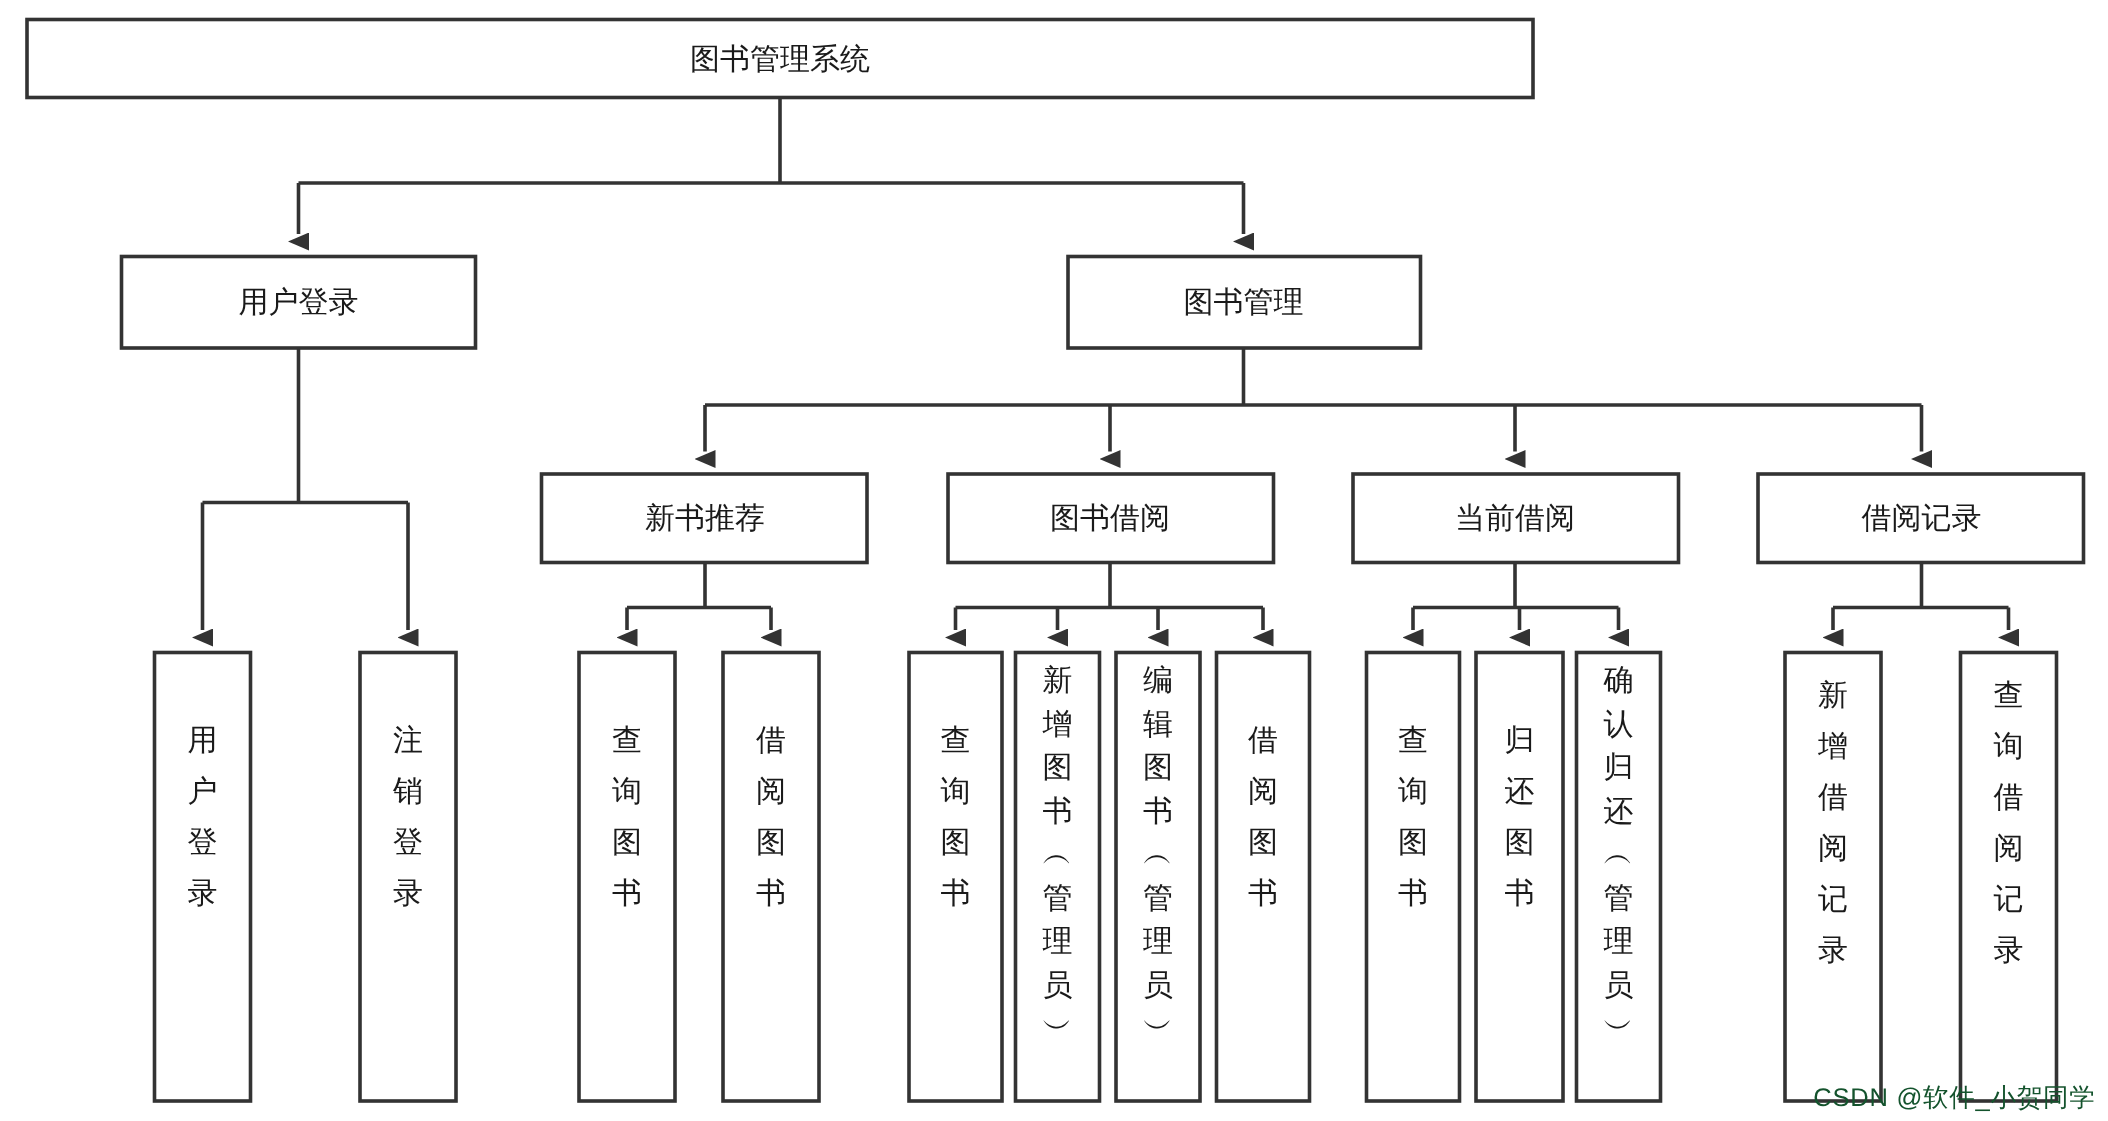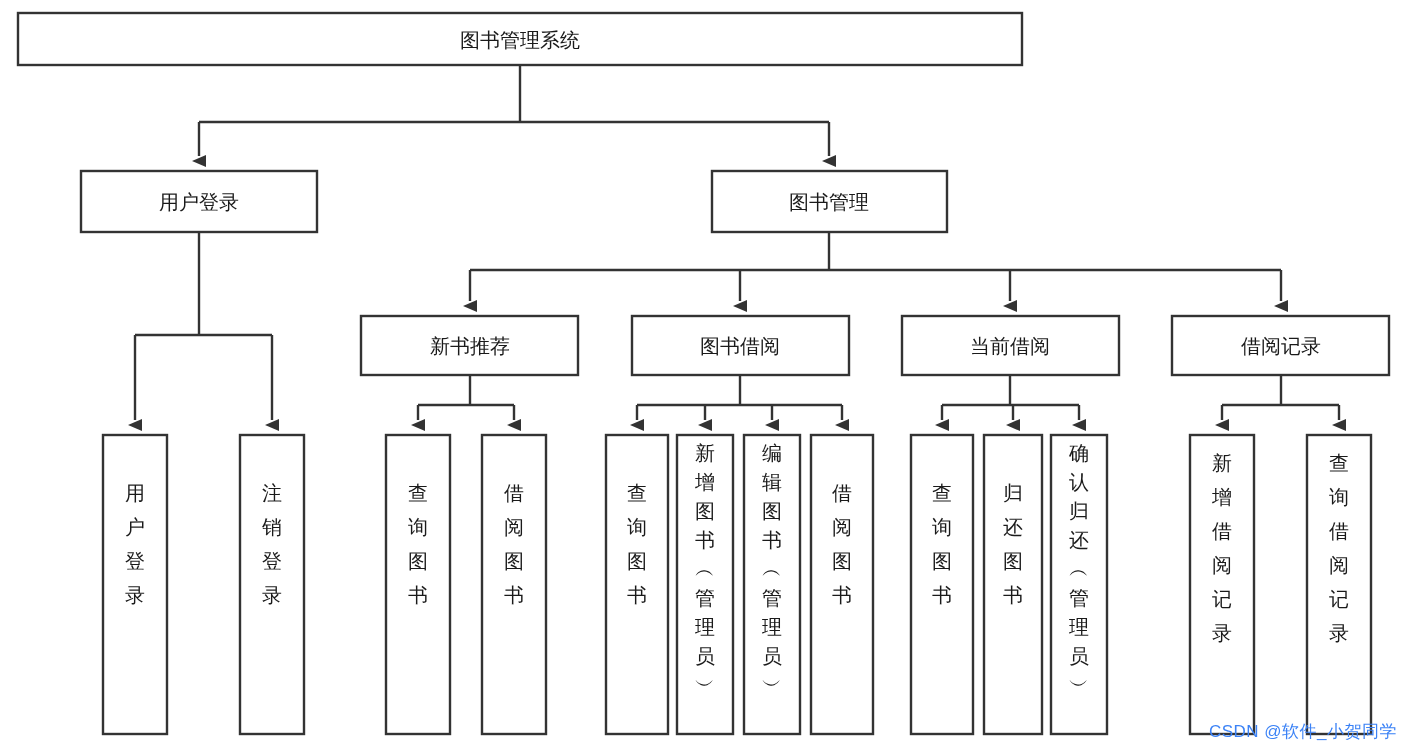--- a/index.html
+++ b/index.html
@@ -55,21 +55,21 @@
   .arrow-head {
     fill: #333333;
     stroke: none;
   }
   .watermark {
     position: absolute;
     right: 8px;
     bottom: 4px;
     font-family: "Liberation Sans", "DejaVu Sans", sans-serif;
     font-size: 17px;
-    color: #3b82f6;
+    color: #14532d;
     letter-spacing: 0.5px;
     white-space: nowrap;
     user-select: none;
   }
 </style>
 </head>
 <body>
 
 <div id="diagram-root">
 

